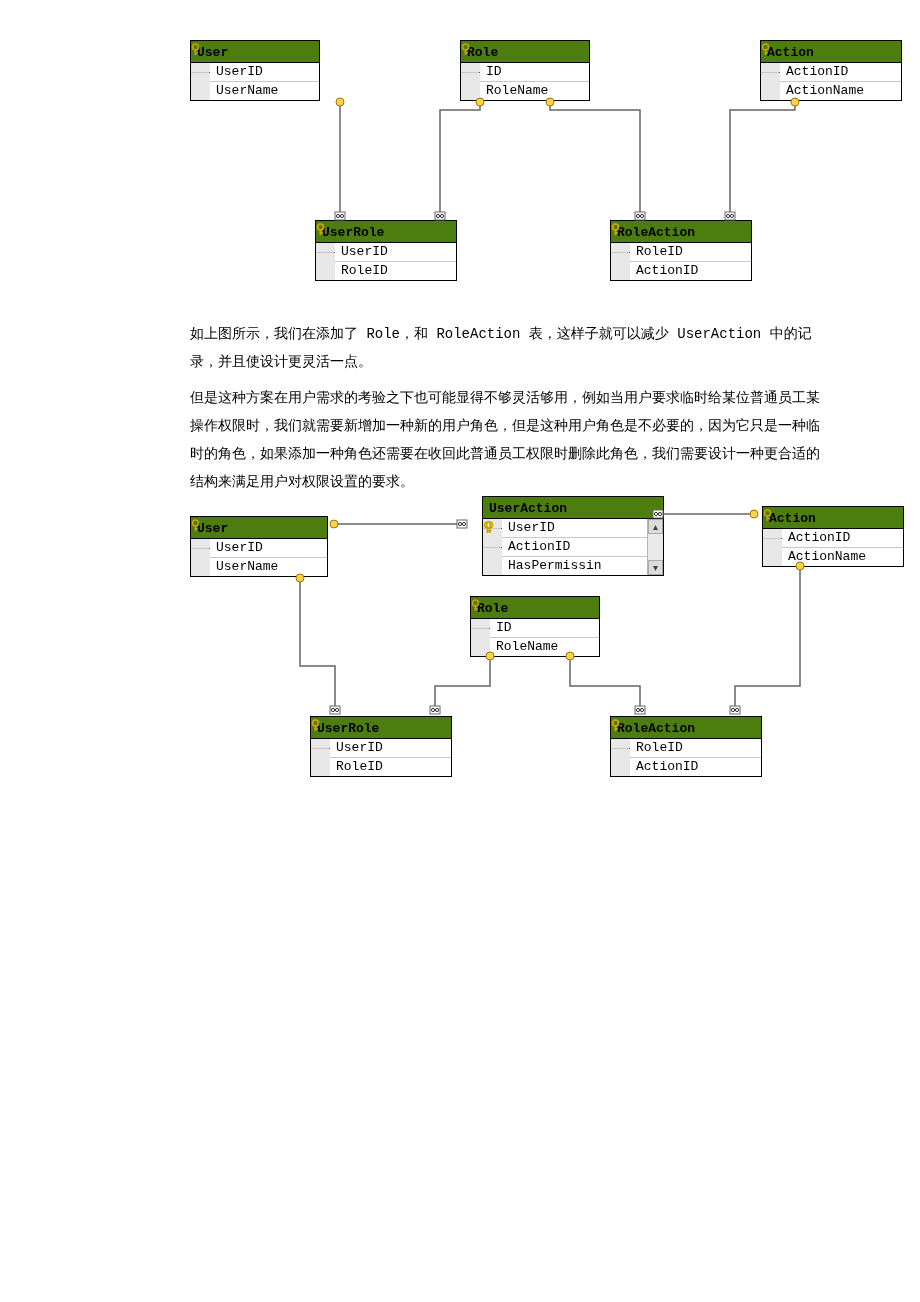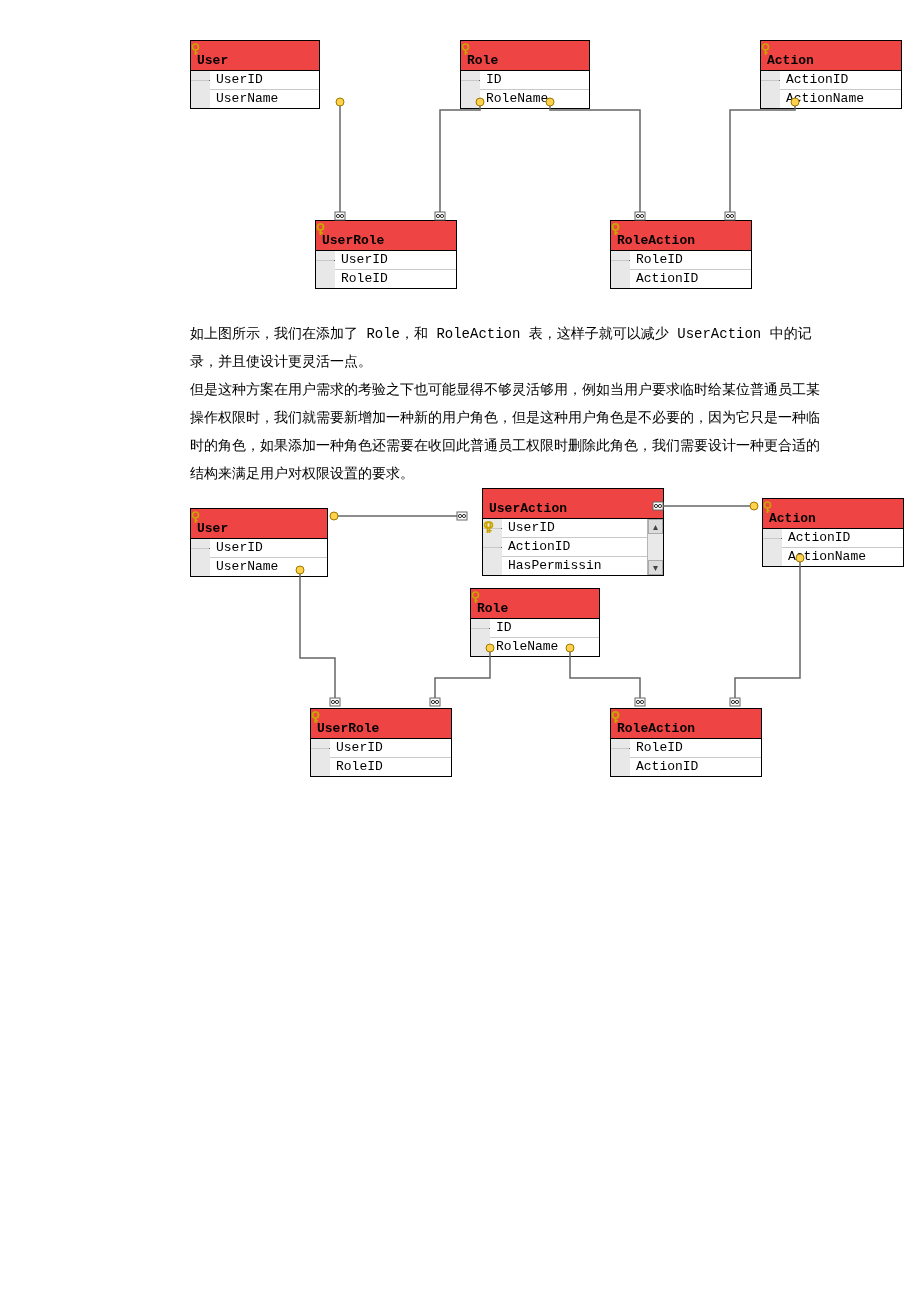--- a/index.html
+++ b/index.html
@@ -31,23 +31,23 @@
   .dbt {
     position: absolute;
     background: #e8e8e8;
     border: 1px solid #000;
     font-family: "Courier New", monospace;
     font-size: 13px;
     line-height: 16px;
   }
   .dbt .title {
     font-weight: bold;
-    padding: 12px 6px 1px 6px;
+    padding: 4px 6px 1px 6px;
     border-bottom: 1px solid #000;
-    background: #ef4444;
+    background: #4d7c0f;
   }
   .dbt .row {
     display: flex;
     align-items: center;
   }
   .dbt .keycell {
     width: 18px;
     border-right: 1px solid #000;
     border-bottom: 1px solid #c8c8c8;
     text-align: center;
@@ -228,21 +228,21 @@
 
         <path d="M540,180 V70 H605 V58"></path>
         <use href="#endkey" x="605" y="62"></use>
         <use href="#endinf" x="540" y="176"></use>
       </g>
     </svg>
   </div>
 
   <div class="para">如上图所示，我们在添加了 Role，和 RoleAction 表，这样子就可以减少 UserAction 中的记录，并且使设计更灵活一点。</div>
 
-  <div class="para" style="margin-top:0">但是这种方案在用户需求的考验之下也可能显得不够灵活够用，例如当用户要求临时给某位普通员工某操作权限时，我们就需要新增加一种新的用户角色，但是这种用户角色是不必要的，因为它只是一种临时的角色，如果添加一种角色还需要在收回此普通员工权限时删除此角色，我们需要设计一种更合适的结构来满足用户对权限设置的要求。</div>
+  <div class="para" style="margin-top:8px">但是这种方案在用户需求的考验之下也可能显得不够灵活够用，例如当用户要求临时给某位普通员工某操作权限时，我们就需要新增加一种新的用户角色，但是这种用户角色是不必要的，因为它只是一种临时的角色，如果添加一种角色还需要在收回此普通员工权限时删除此角色，我们需要设计一种更合适的结构来满足用户对权限设置的要求。</div>
 
 
   <div class="diagram" style="height:310px;">
 
     <div class="dbt" style="left:0; top:20px; width:136px;">
       <div class="title">User</div>
       <div class="row">
           <div class="keycell">
             <svg width="12" height="14">
               <use href="#keyicon"></use>

